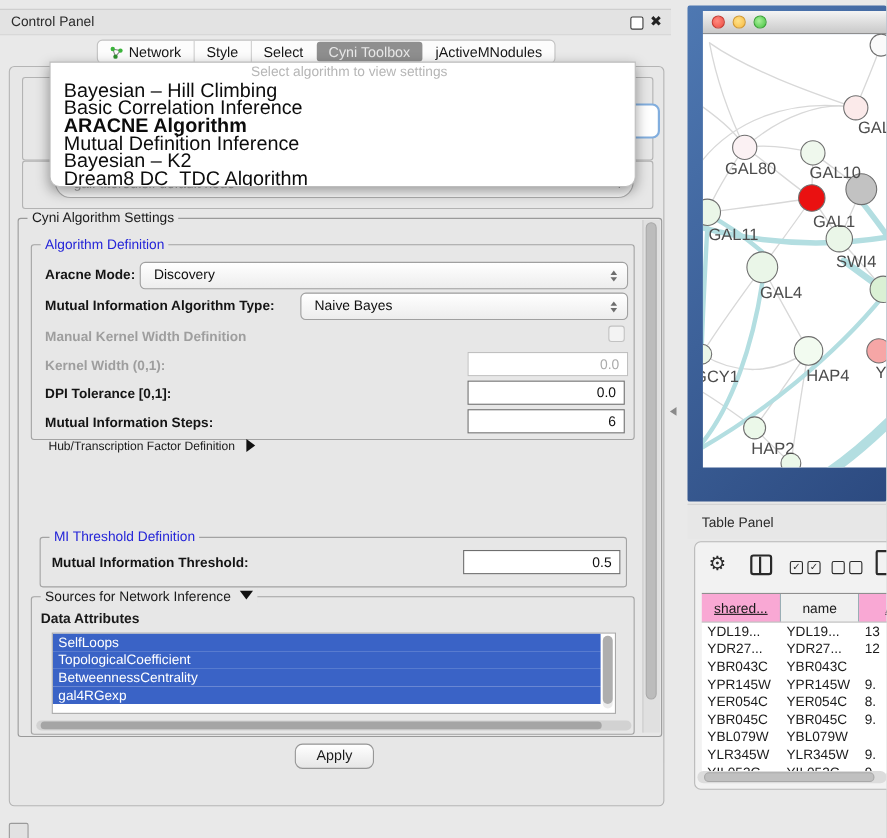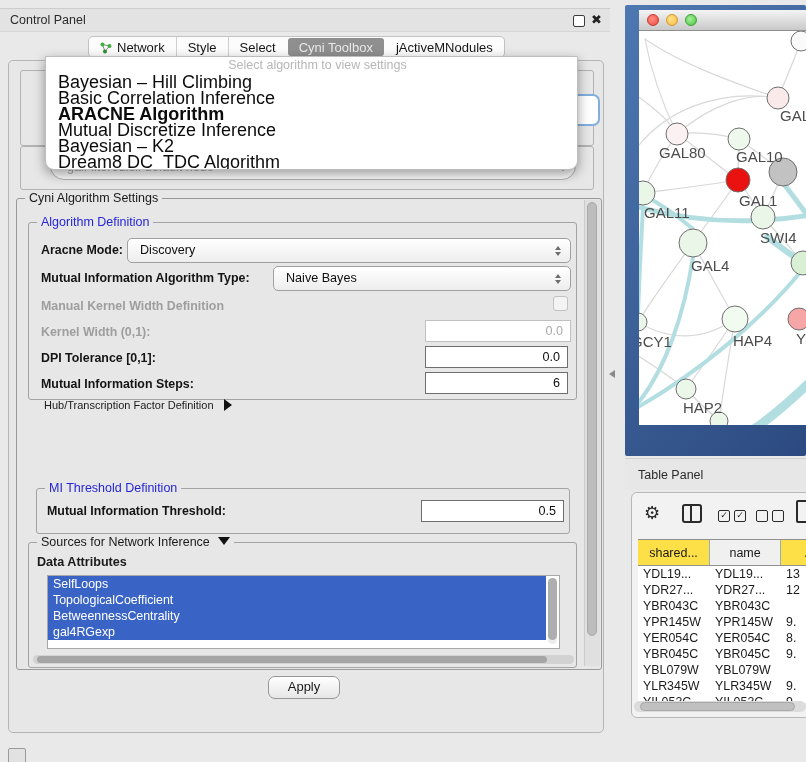--- a/index.html
+++ b/index.html
@@ -90,21 +90,21 @@
   .tp-cols i{position:absolute;left:6px;top:0;width:2px;height:15px;background:#2a2a2a;}
   .cb-pair{position:absolute;top:17px;display:flex;gap:4px;cursor:pointer;}
   #cb-checked{left:86px;}
   #cb-empty{left:124px;}
   .cb{width:10px;height:10px;border:1.6px solid #2a2a2a;border-radius:2px;font-size:9px;font-weight:bold;line-height:9px;text-align:center;color:#2a2a2a;box-sizing:content-box;}
   .tp-doc{position:absolute;left:164px;top:7px;width:14px;height:19px;border:2px solid #2a2a2a;border-radius:2px;cursor:pointer;}
   #tp-table{position:absolute;left:6px;top:46px;width:200px;}
   .th-row{display:flex;height:25px;border-top:1px solid #8f8f8f;border-bottom:1px solid #8f8f8f;}
   .th{box-sizing:border-box;border-right:1px solid #9aaeb5;background:#f0f0f0;font-size:12.5px;
       display:flex;align-items:center;justify-content:center;cursor:pointer;}
-  .th.hl{background:#fde047;}
+  .th.hl{background:#f9a8d4;text-decoration:underline;}
   #tp-rows{height:137px;overflow:hidden;background:#fff;}
   .tr{display:flex;height:16px;line-height:16px;font-size:12.4px;cursor:default;}
   .td{box-sizing:border-box;padding-left:5px;white-space:nowrap;overflow:hidden;}
   #tp-hscroll{position:absolute;left:2px;top:208px;width:172px;height:11px;background:#dcdcdc;border-radius:6px;}
   #tp-hscroll .thumb{position:absolute;left:6px;top:1px;width:155px;height:9px;background:#c0c0c0;border:1px solid #a8a8a8;border-radius:5px;box-sizing:border-box;}
   .net-icon svg{display:block;}
 </style>
 </head>
 <body>
 
@@ -154,21 +154,21 @@
         <i class="dn"></i>
       </span>
   </div>
 
   <div class="dropdown-popup">
     <div class="dd-placeholder">Select algorithm to view settings</div>
     <div id="dd-items">
         <div class="dd-item">Bayesian – Hill Climbing</div>
         <div class="dd-item">Basic Correlation Inference</div>
         <div class="dd-item selected">ARACNE Algorithm</div>
-        <div class="dd-item">Mutual Discretize Inference</div>
+        <div class="dd-item">Mutual Definition Inference</div>
         <div class="dd-item">Bayesian – K2</div>
         <div class="dd-item">Dream8 DC_TDC Algorithm</div>
       </div>
   </div>
 
   <div class="group" id="g-settings">
     <span class="legend">Cyni Algorithm Settings</span>
   </div>
   <div id="settings-vscroll">
       <div class="thumb"></div>

